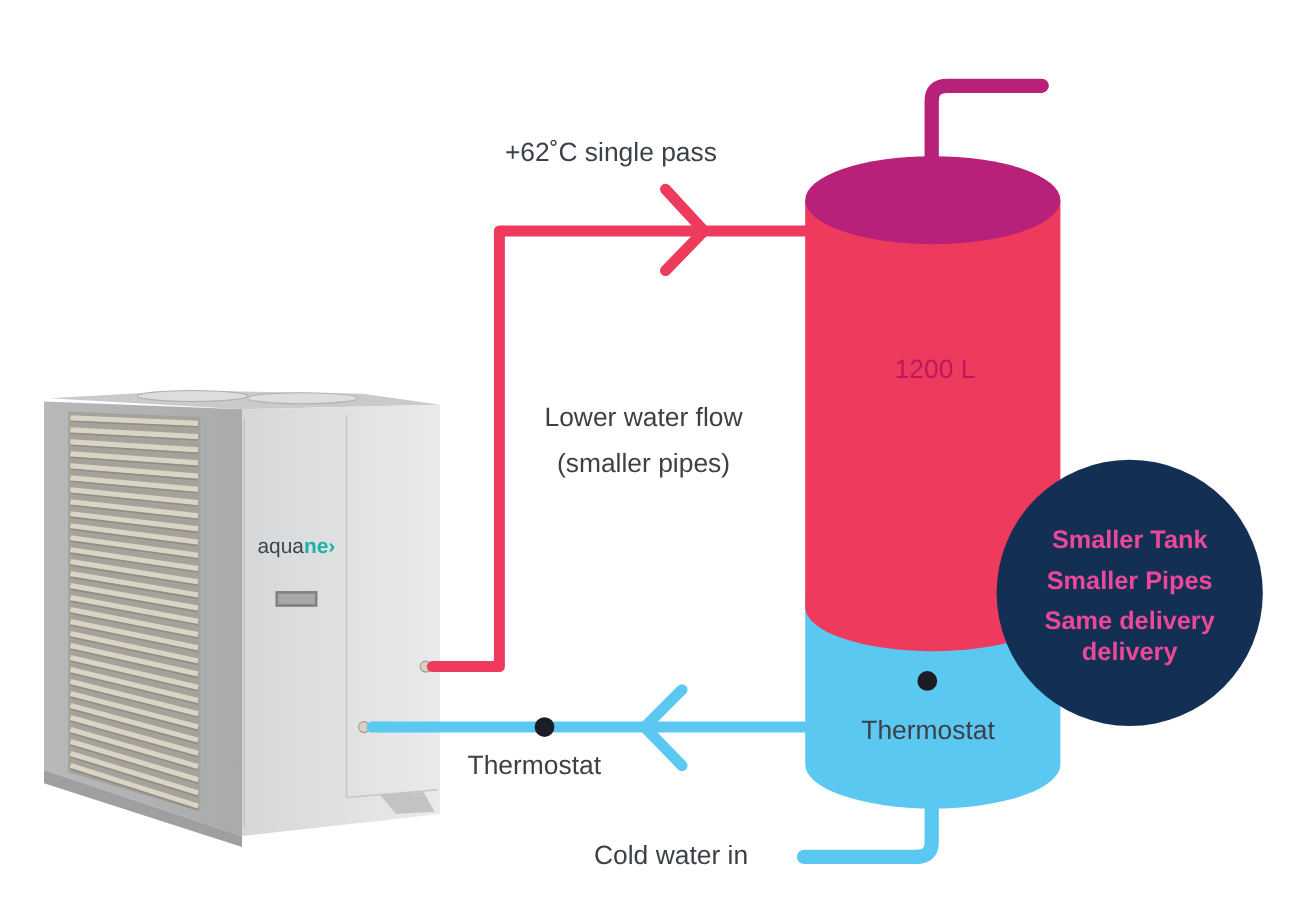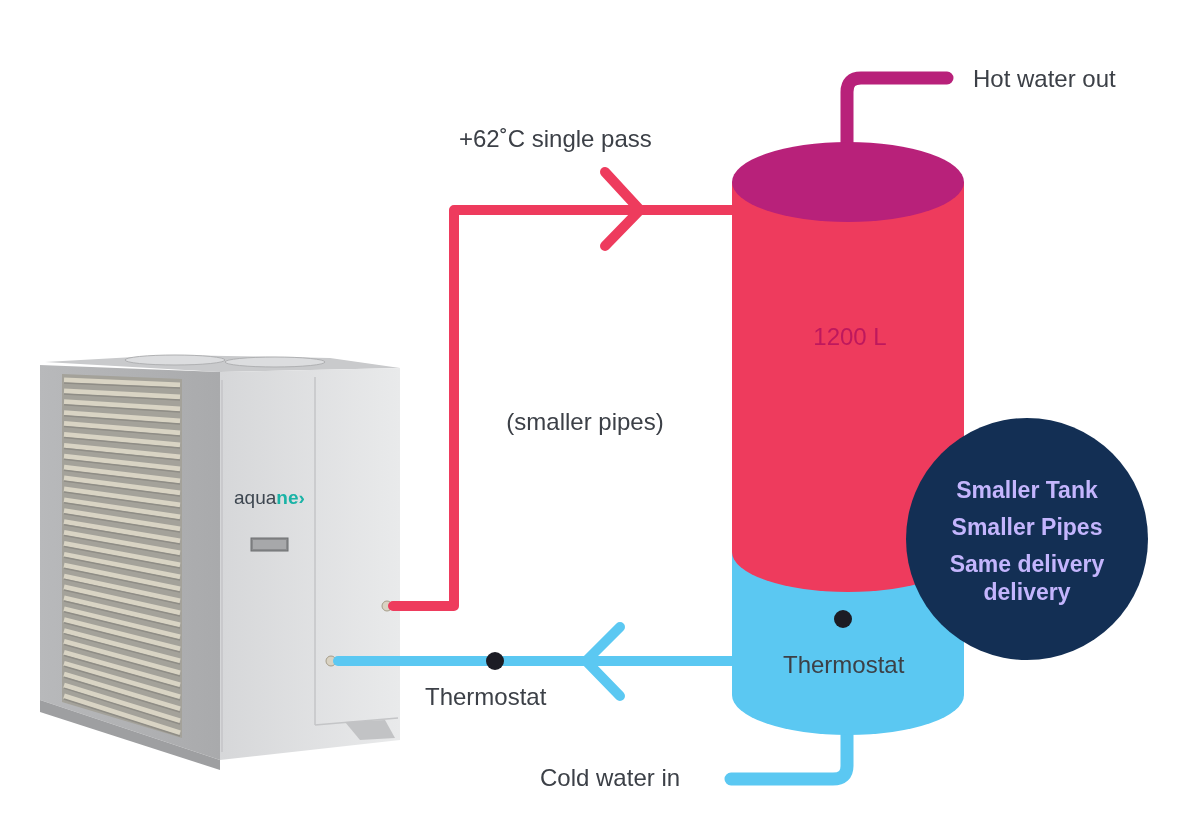--- a/index.html
+++ b/index.html
@@ -4,21 +4,21 @@
 <style>
   html, body { margin: 0; padding: 0; background: #ffffff; }
   body { width: 1183px; height: 833px; position: relative; overflow: hidden;
          font-family: "Liberation Sans", "DejaVu Sans", sans-serif; }
   #stage { position: absolute; left: 0; top: 0; width: 1183px; height: 833px; }
   .lbl { position: absolute; color: #3c4047; font-size: 24px; white-space: nowrap; line-height: 1.2; }
   .lbl.center { text-align: center; }
   .tank-text { position: absolute; color: #be185d; font-size: 24px; text-align: center; line-height: 42px; }
   .badge { position: absolute; left: 906px; top: 418px; width: 242px; height: 242px; border-radius: 50%;
            background: #132f54; display: flex; flex-direction: column; align-items: center; justify-content: center; }
-  .badge span { color: #c4b5fd; font-weight: bold; font-size: 23px; line-height: 37px; text-align: center; display: block; }
+  .badge span { color: #ec4899; font-weight: bold; font-size: 23px; line-height: 37px; text-align: center; display: block; }
   .badge span.tight { line-height: 28px; }
   .logo { position: absolute; left: 234px; top: 487px; font-size: 19px; color: #3d4650; letter-spacing: 0px; text-align: center; }
   .logo b { color: #1ab3a6; font-weight: bold; }
 </style>
 </head>
 <body>
 
 <div id="stage">
   <svg width="1183" height="833" viewBox="0 0 1183 833" style="position:absolute;left:0;top:0">
     <defs>
@@ -139,22 +139,22 @@
 
       <path d="M 732 182 L 964 182 L 964 552 A 116 40 0 0 1 732 552 Z" fill="#ee3b5d"></path>
 
       <ellipse cx="848" cy="182" rx="116" ry="40" fill="#b8217a"></ellipse>
       <circle cx="843" cy="619" r="9" fill="#1c1c24"></circle>
     </g>
   </svg>
 
   <div class="logo"><span>aqua</span><b>ne›</b></div>
 
-  <div class="lbl" style="left:973px; top:65px;">Hot water out</div>
   <div class="lbl" style="left:459px; top:125px;">+62˚C single pass</div>
+  <div class="lbl center" style="left:470px; top:366px; width:230px;">Lower water flow</div>
   <div class="lbl center" style="left:470px; top:408px; width:230px;">(smaller pipes)</div>
   <div class="lbl" style="left:425px; top:683px;">Thermostat</div>
   <div class="lbl" style="left:783px; top:651px;">Thermostat</div>
   <div class="lbl" style="left:540px; top:764px;">Cold water in</div>
 
   <div class="tank-text" style="left:760px; top:316px; width:180px;">1200 L</div>
 
   <div class="badge">
     <span>Smaller Tank</span>
     <span>Smaller Pipes</span>

